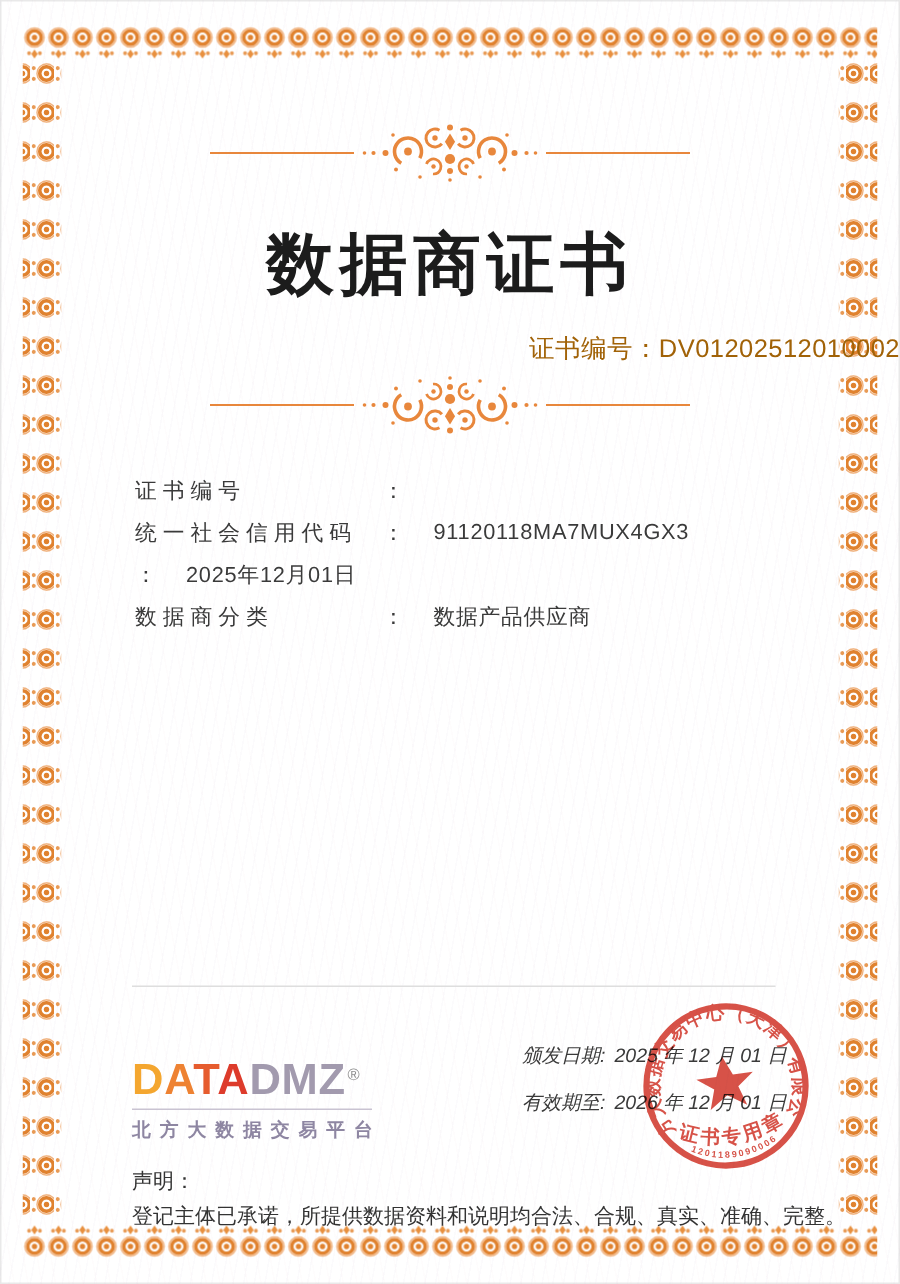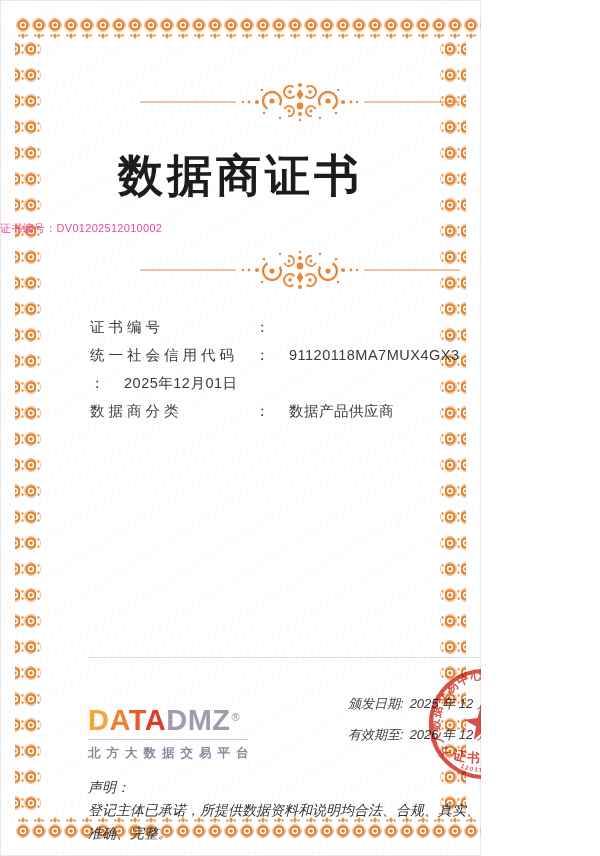--- a/index.html
+++ b/index.html
@@ -1,17 +1,17 @@
 <!DOCTYPE html>
 <html><head>
 <meta charset="utf-8">
 <style>
   html,body{margin:0;padding:0;background:#fff;}
   .page{
-    position:relative;width:481px;height:856px;background:#ffffff;overflow:hidden;
+    position:relative;width:600px;height:856px;background:#ffffff;overflow:hidden;
     font-family:"Liberation Sans","DejaVu Sans",sans-serif;
     box-shadow:inset 0 0 0 1px #e9e9e9;
   }
   .texture{
     position:absolute;inset:0;pointer-events:none;
     background:
       repeating-linear-gradient(100deg, rgba(190,175,205,.05) 0 1px, transparent 1px 7px),
       repeating-linear-gradient(80deg, rgba(230,190,200,.04) 0 1px, transparent 1px 9px);
   }
   .b-top,.b-bottom{position:absolute;left:15px;width:570px;height:26px;}
@@ -20,22 +20,22 @@
   .b-left{left:15px}.b-right{right:15px}
 
   .flourish{position:absolute;left:140px;top:80px;width:320px;height:44px;}
   .flourish.mid{top:248px;transform:scaleY(-1);}
 
   .title{
     position:absolute;left:0;right:0;top:146px;text-align:center;
     font-size:45px;font-weight:700;letter-spacing:4px;color:#1c1c1c;
   }
   .certno{
-    position:absolute;left:0;right:0;top:221px;text-align:left;
-    font-size:11px;color:#ec4899;font-weight:500;letter-spacing:.3px;
+    position:absolute;left:0;right:0;top:221px;text-align:right;
+    font-size:17px;color:#a16207;font-weight:500;letter-spacing:.3px;
   }
 
   .fields{position:absolute;left:90px;top:313px;font-size:14.5px;color:#3a3a3a;font-weight:500;}
   .frow{display:flex;height:28px;align-items:center;}
   .flabel{width:165px;letter-spacing:4px;}
   .fcolon{width:16px;}
   .fvalue{margin-left:18px;letter-spacing:.5px;}
 
   .divider{position:absolute;left:88px;top:657px;width:429px;height:1px;background:#dedede;}
 
@@ -45,21 +45,21 @@
   .logo-rule{width:160px;height:1px;background:#c9c3d2;margin-top:4px;}
   .logo-tag{margin-top:5px;font-size:12.5px;font-weight:700;letter-spacing:6px;color:#8e86a2;white-space:nowrap;}
 
   .dates{position:absolute;left:348px;top:697px;font-size:13px;color:#3a3a3a;font-weight:500;white-space:nowrap;}
   .drow{line-height:14px;font-style:italic;}
   .drow + .drow{margin-top:17px;}
   .dlabel{margin-right:6px;}
 
   .seal{position:absolute;left:424px;top:664px;width:120px;height:120px;opacity:.88;mix-blend-mode:multiply;}
 
-  .statement{position:absolute;left:88px;top:776px;font-size:14px;color:#333;font-weight:500;line-height:23px;font-style:italic;}
+  .statement{position:absolute;left:88px;top:776px;font-size:14px;color:#333;font-weight:500;line-height:23px;}
 </style>
 </head>
 <body>
 
 <div class="page">
   <div class="texture"></div>
 
   <svg class="b-top" width="570" height="26">
     <defs>
         <pattern id="pt1" width="16" height="26" patternUnits="userSpaceOnUse">

